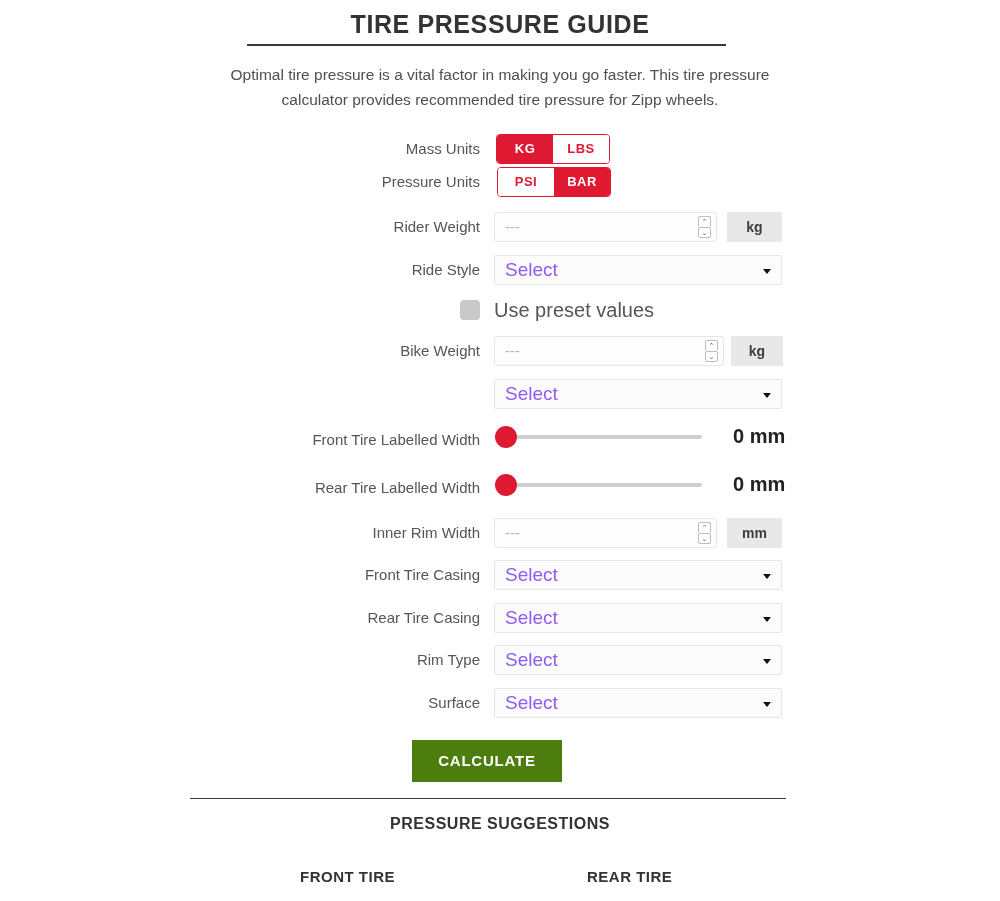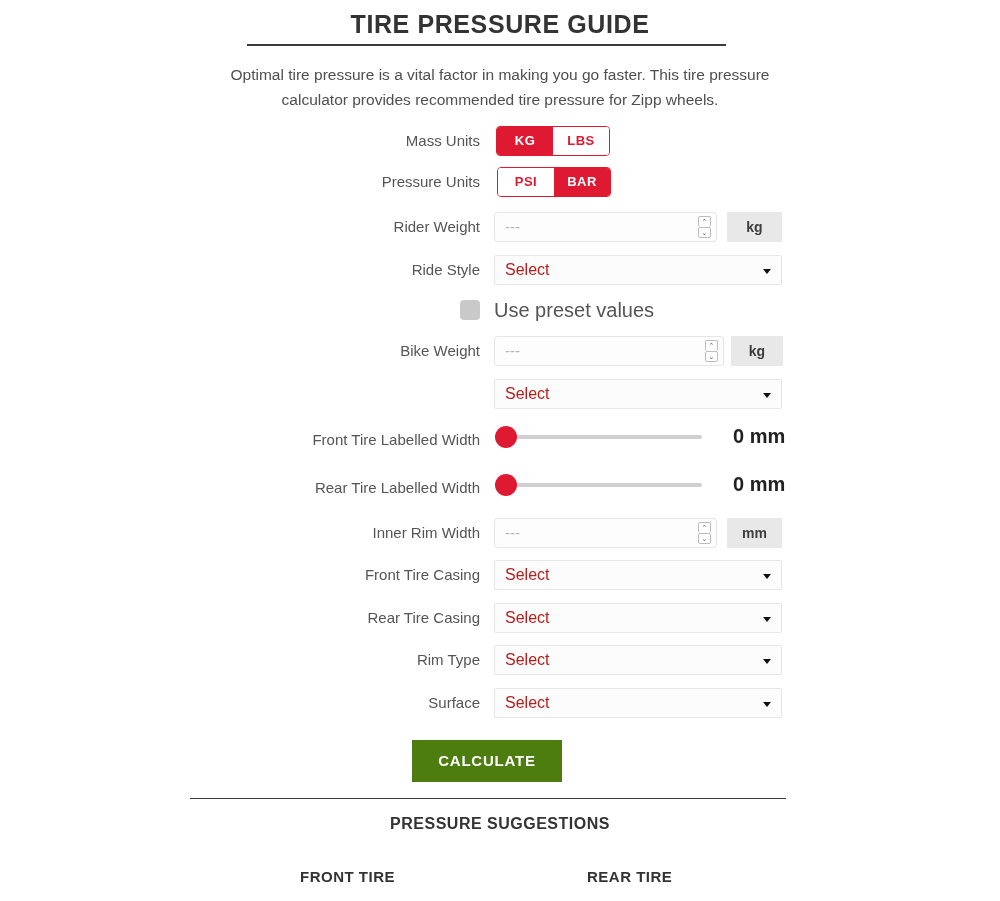--- a/index.html
+++ b/index.html
@@ -75,21 +75,21 @@
   .unitbox {
     position: absolute; height: 30px; background: #e8e8e8;
     font-size: 14px; font-weight: bold; color: #3d3d3d;
     text-align: center; line-height: 30px;
   }
 
   
   .sel {
     position: absolute; height: 30px; background: #fcfcfc;
     border: 1px solid #e6e6e6; border-radius: 2px;
-    font-size: 16px; color: #b91c1c; line-height: 28px;
+    font-size: 19px; color: #8b5cf6; line-height: 28px;
     padding-left: 10px; cursor: pointer;
   }
   .sel .caret {
     position: absolute; right: 10px; top: 13px;
     width: 0; height: 0;
     border-left: 4.5px solid transparent;
     border-right: 4.5px solid transparent;
     border-top: 5px solid #111111;
   }
 
@@ -145,21 +145,21 @@
 
 <div class="page">
 
   <div class="title">TIRE PRESSURE GUIDE</div>
   <div class="title-rule"></div>
   <div class="intro">
     <span>Optimal tire pressure is a vital factor in making you go faster. This tire pressure</span>
     <span>calculator provides recommended tire pressure for Zipp wheels.</span>
   </div>
 
-  <div class="row" style="top:126px;">
+  <div class="row" style="top:134px;">
     <div class="lbl">Mass Units</div>
     <div class="toggle" style="left:496px; top:0;">
       <div class="opt on">KG</div>
       <div class="opt">LBS</div>
     </div>
   </div>
 
   <div class="row" style="top:167px;">
     <div class="lbl">Pressure Units</div>
     <div class="toggle" style="left:497px; top:0;">

